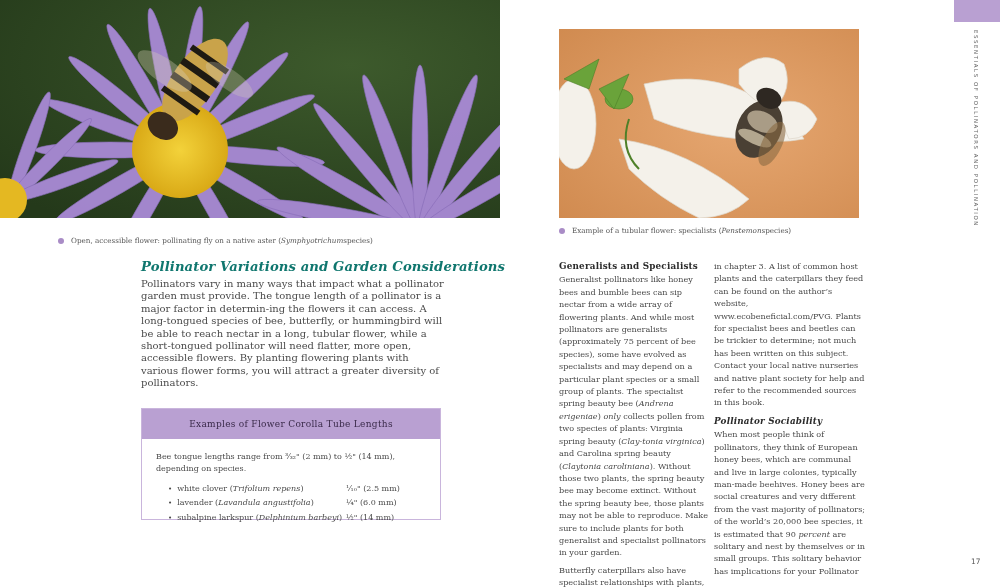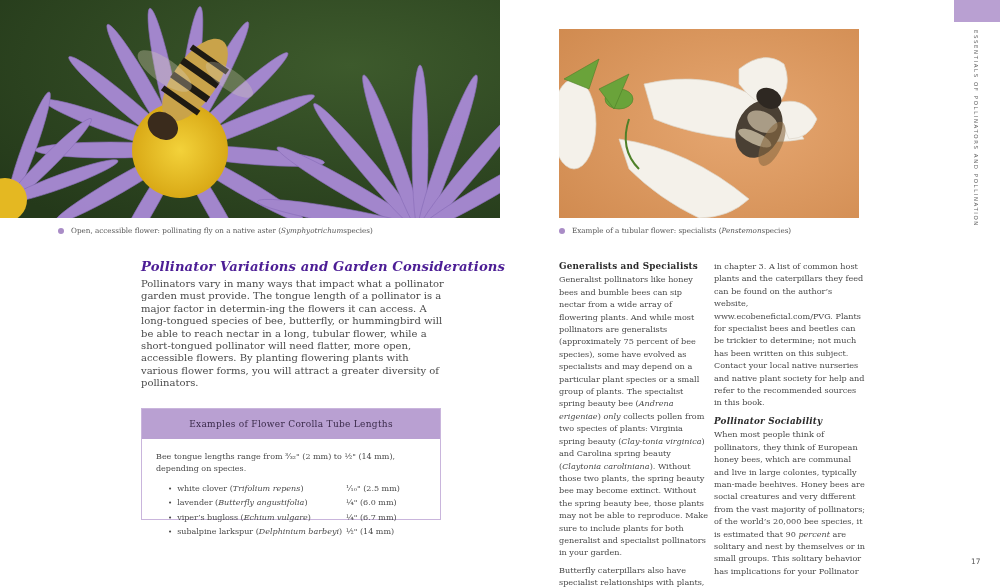--- a/index.html
+++ b/index.html
@@ -10,25 +10,25 @@
     #photo-left { left: 0; top: 0; width: 500px; height: 218px; background: #2f4a22; }
     #photo-right { left: 559px; top: 29px; width: 300px; height: 189px; background: #d9955e; }
 
     .caption {
       position: absolute; font-size: 7.2px; color: #555; white-space: nowrap;
       display: flex; align-items: center;
     }
     .caption .dot {
       width: 6px; height: 6px; border-radius: 50%; background: #a98cc6; margin-right: 7px; display: inline-block;
     }
-    #caption-left { left: 46px; top: 226px; padding-left: 12px; }
+    #caption-left { left: 46px; top: 236px; padding-left: 12px; }
     #caption-right { left: 559px; top: 226px; }
 
     .section-title {
-      position: absolute; left: 141px; top: 259px; font-size: 13.2px; font-style: italic; color: #4c1d95;
+      position: absolute; left: 141px; top: 259px; font-size: 13.2px; font-style: italic; color: #0f766e;
       font-family: "DejaVu Serif", serif; letter-spacing: 0.1px; white-space: nowrap;
     }
     .body-text {
       position: absolute; font-size: 10px; line-height: 12.4px; color: #4a4a4a;
     }
     #intro { left: 141px; top: 278px; width: 303px; }
 
     .sidebox {
       position: absolute; left: 141px; top: 408px; width: 300px; height: 112px;
       border: 1.5px solid #c9b5dc; background: #fff;
@@ -174,26 +174,22 @@
 
 <div class="sidebox">
   <div class="sidebox-head">Examples of Flower Corolla Tube Lengths</div>
   <p class="sidebox-intro">Bee tongue lengths range from ³⁄₃₂" (2 mm) to ½" (14 mm), depending on species.</p>
   <ul class="sidebox-list">
     <li>
         <span class="name"><span>white clover (</span><i>Trifolium repens</i><span>)</span></span>
         <span class="len">¹⁄₁₀" (2.5 mm)</span>
       </li>
     <li>
-        <span class="name"><span>lavender (</span><i>Butterfly angustifolia</i><span>)</span></span>
+        <span class="name"><span>lavender (</span><i>Lavandula angustifolia</i><span>)</span></span>
         <span class="len">¼" (6.0 mm)</span>
-      </li>
-    <li>
-        <span class="name"><span>viper’s bugloss (</span><i>Echium vulgare</i><span>)</span></span>
-        <span class="len">¼" (6.7 mm)</span>
       </li>
     <li>
         <span class="name"><span>subalpine larkspur (</span><i>Delphinium barbeyi</i><span>)</span></span>
         <span class="len">½" (14 mm)</span>
       </li>
   </ul>
 </div>
 
 <div id="col1" class="col">
   <h3 class="sub-head">Generalists and Specialists</h3>

